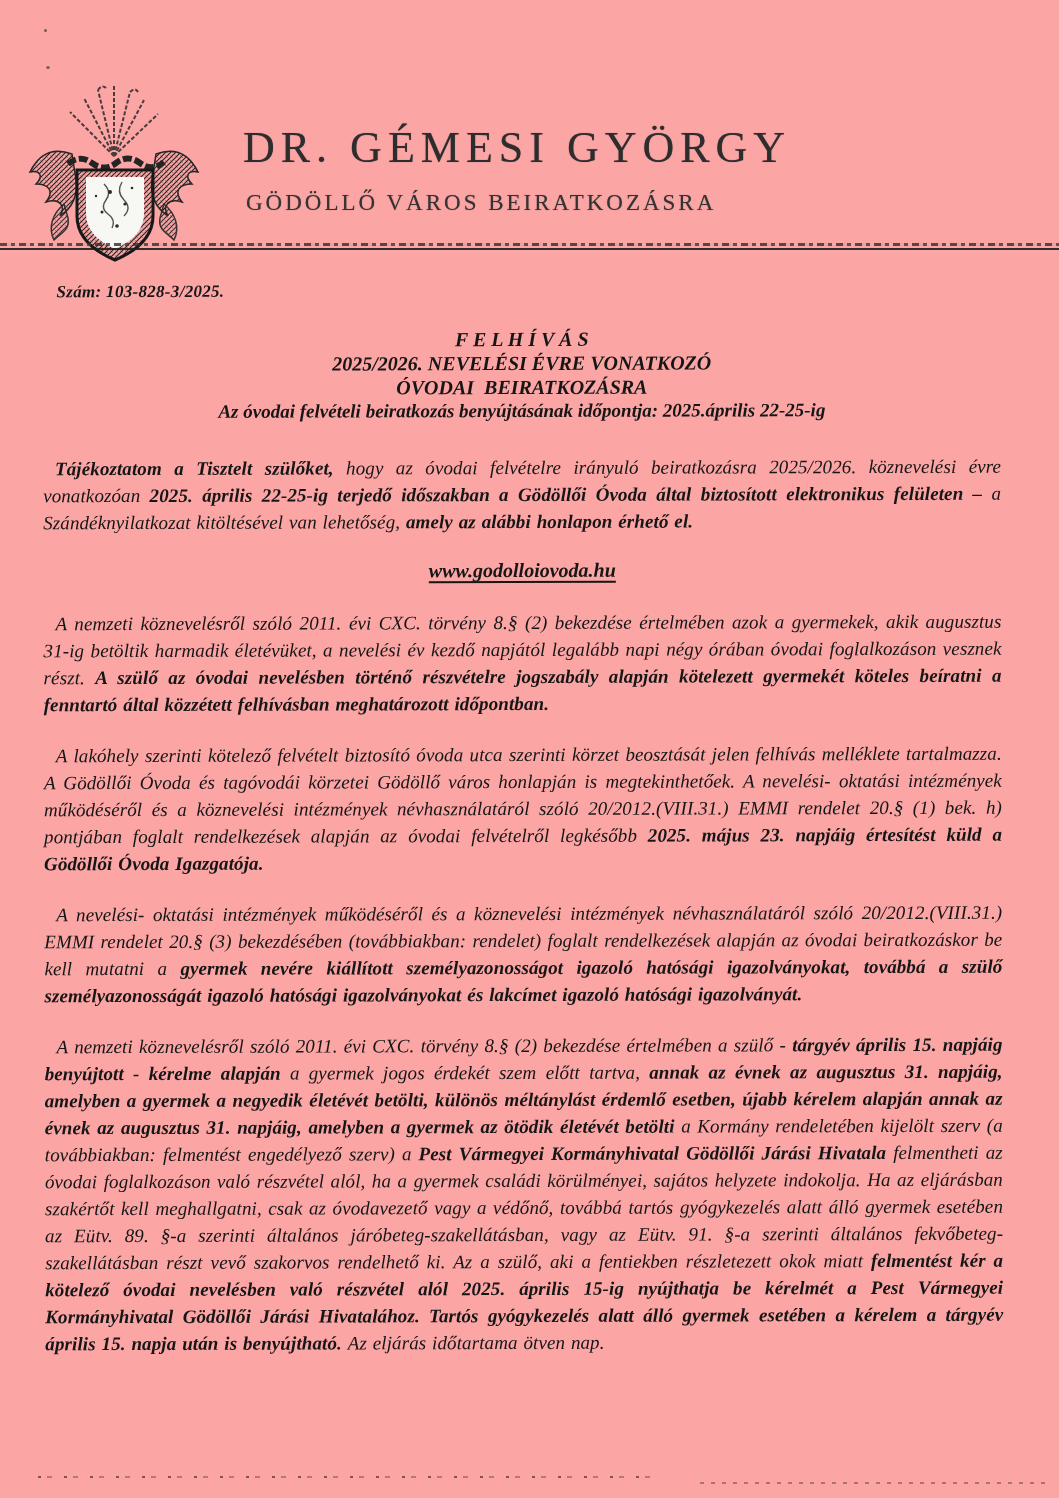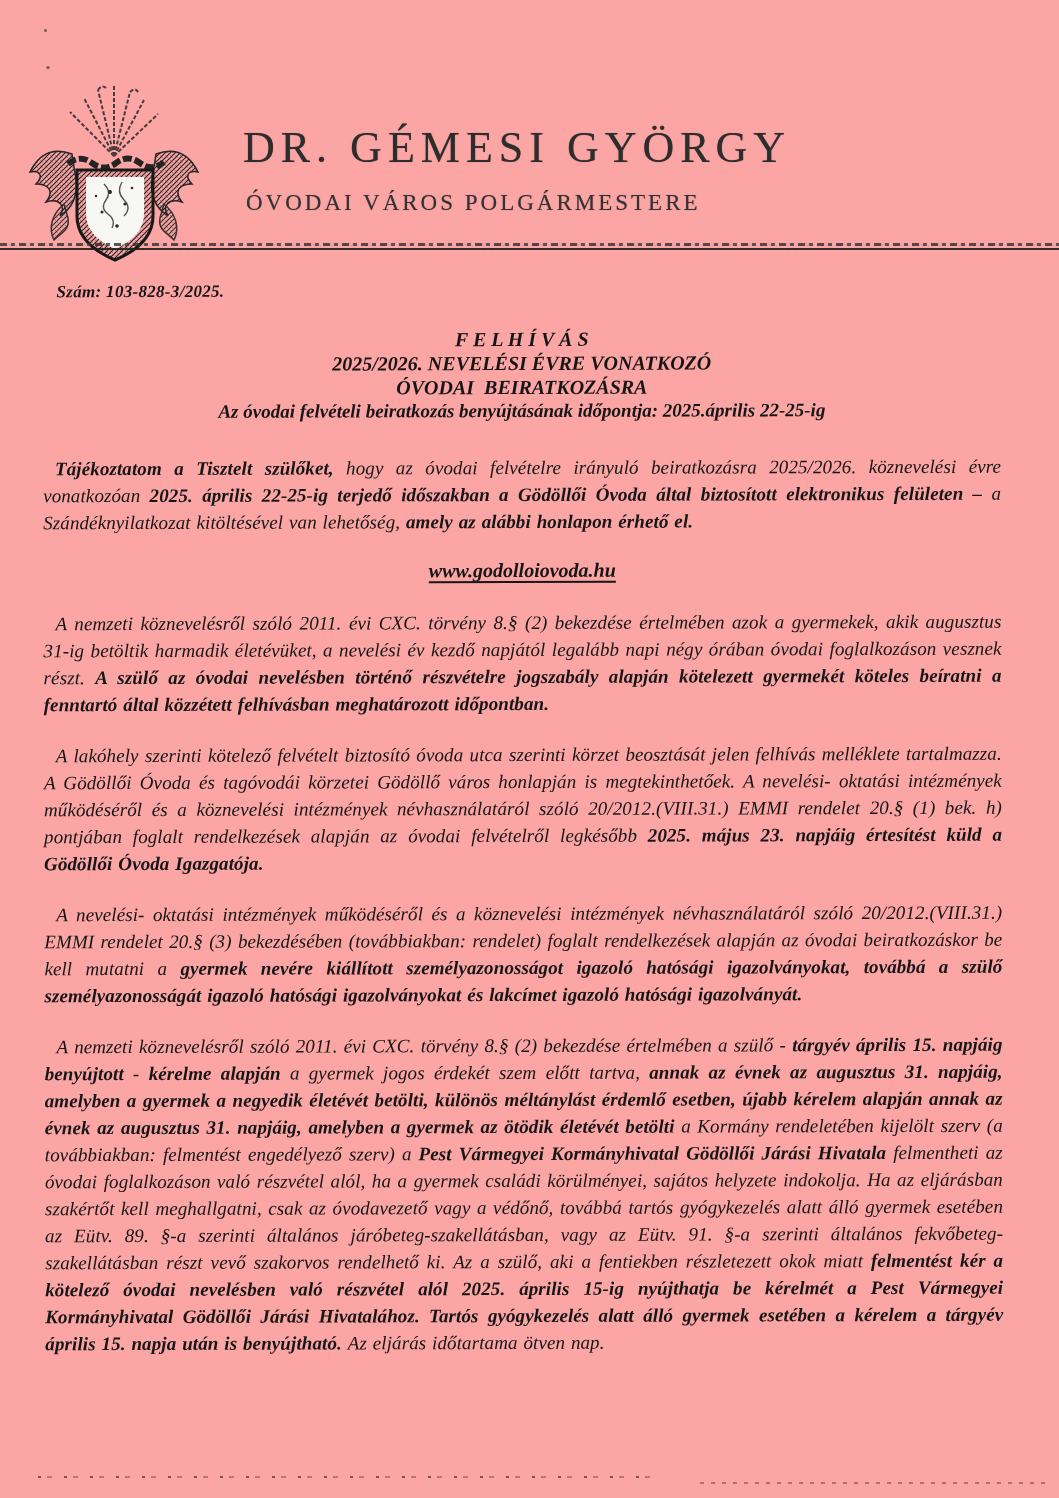--- a/index.html
+++ b/index.html
@@ -115,21 +115,21 @@
       <circle cx="108" cy="104" r="1.3"></circle>
         <circle cx="72" cy="112" r="1.2"></circle>
     </g>
     <g stroke="#2a2a2a" stroke-width="1.4" fill="none" opacity=".8">
       <path d="M80 100 q8 8 2 16 q-6 8 2 14 q8 6 4 14"></path>
       <path d="M98 98 q-6 10 2 18 q8 8 0 16"></path>
     </g>
   </svg>
 
   <div class="lh-name">DR. GÉMESI GYÖRGY</div>
-  <div class="lh-office">ÓVODAI VÁROS POLGÁRMESTERE</div>
+  <div class="lh-office">GÖDÖLLŐ VÁROS BEIRATKOZÁSRA</div>
 
   <div class="rule">
     <div class="rule-dash"></div>
     <div class="rule-solid"></div>
   </div>
 
   <div class="doc">
     <div class="ref">Szám: 103-828-3/2025.</div>
     <div class="title-block">
       <div class="tl">F E L H Í V Á S</div>

